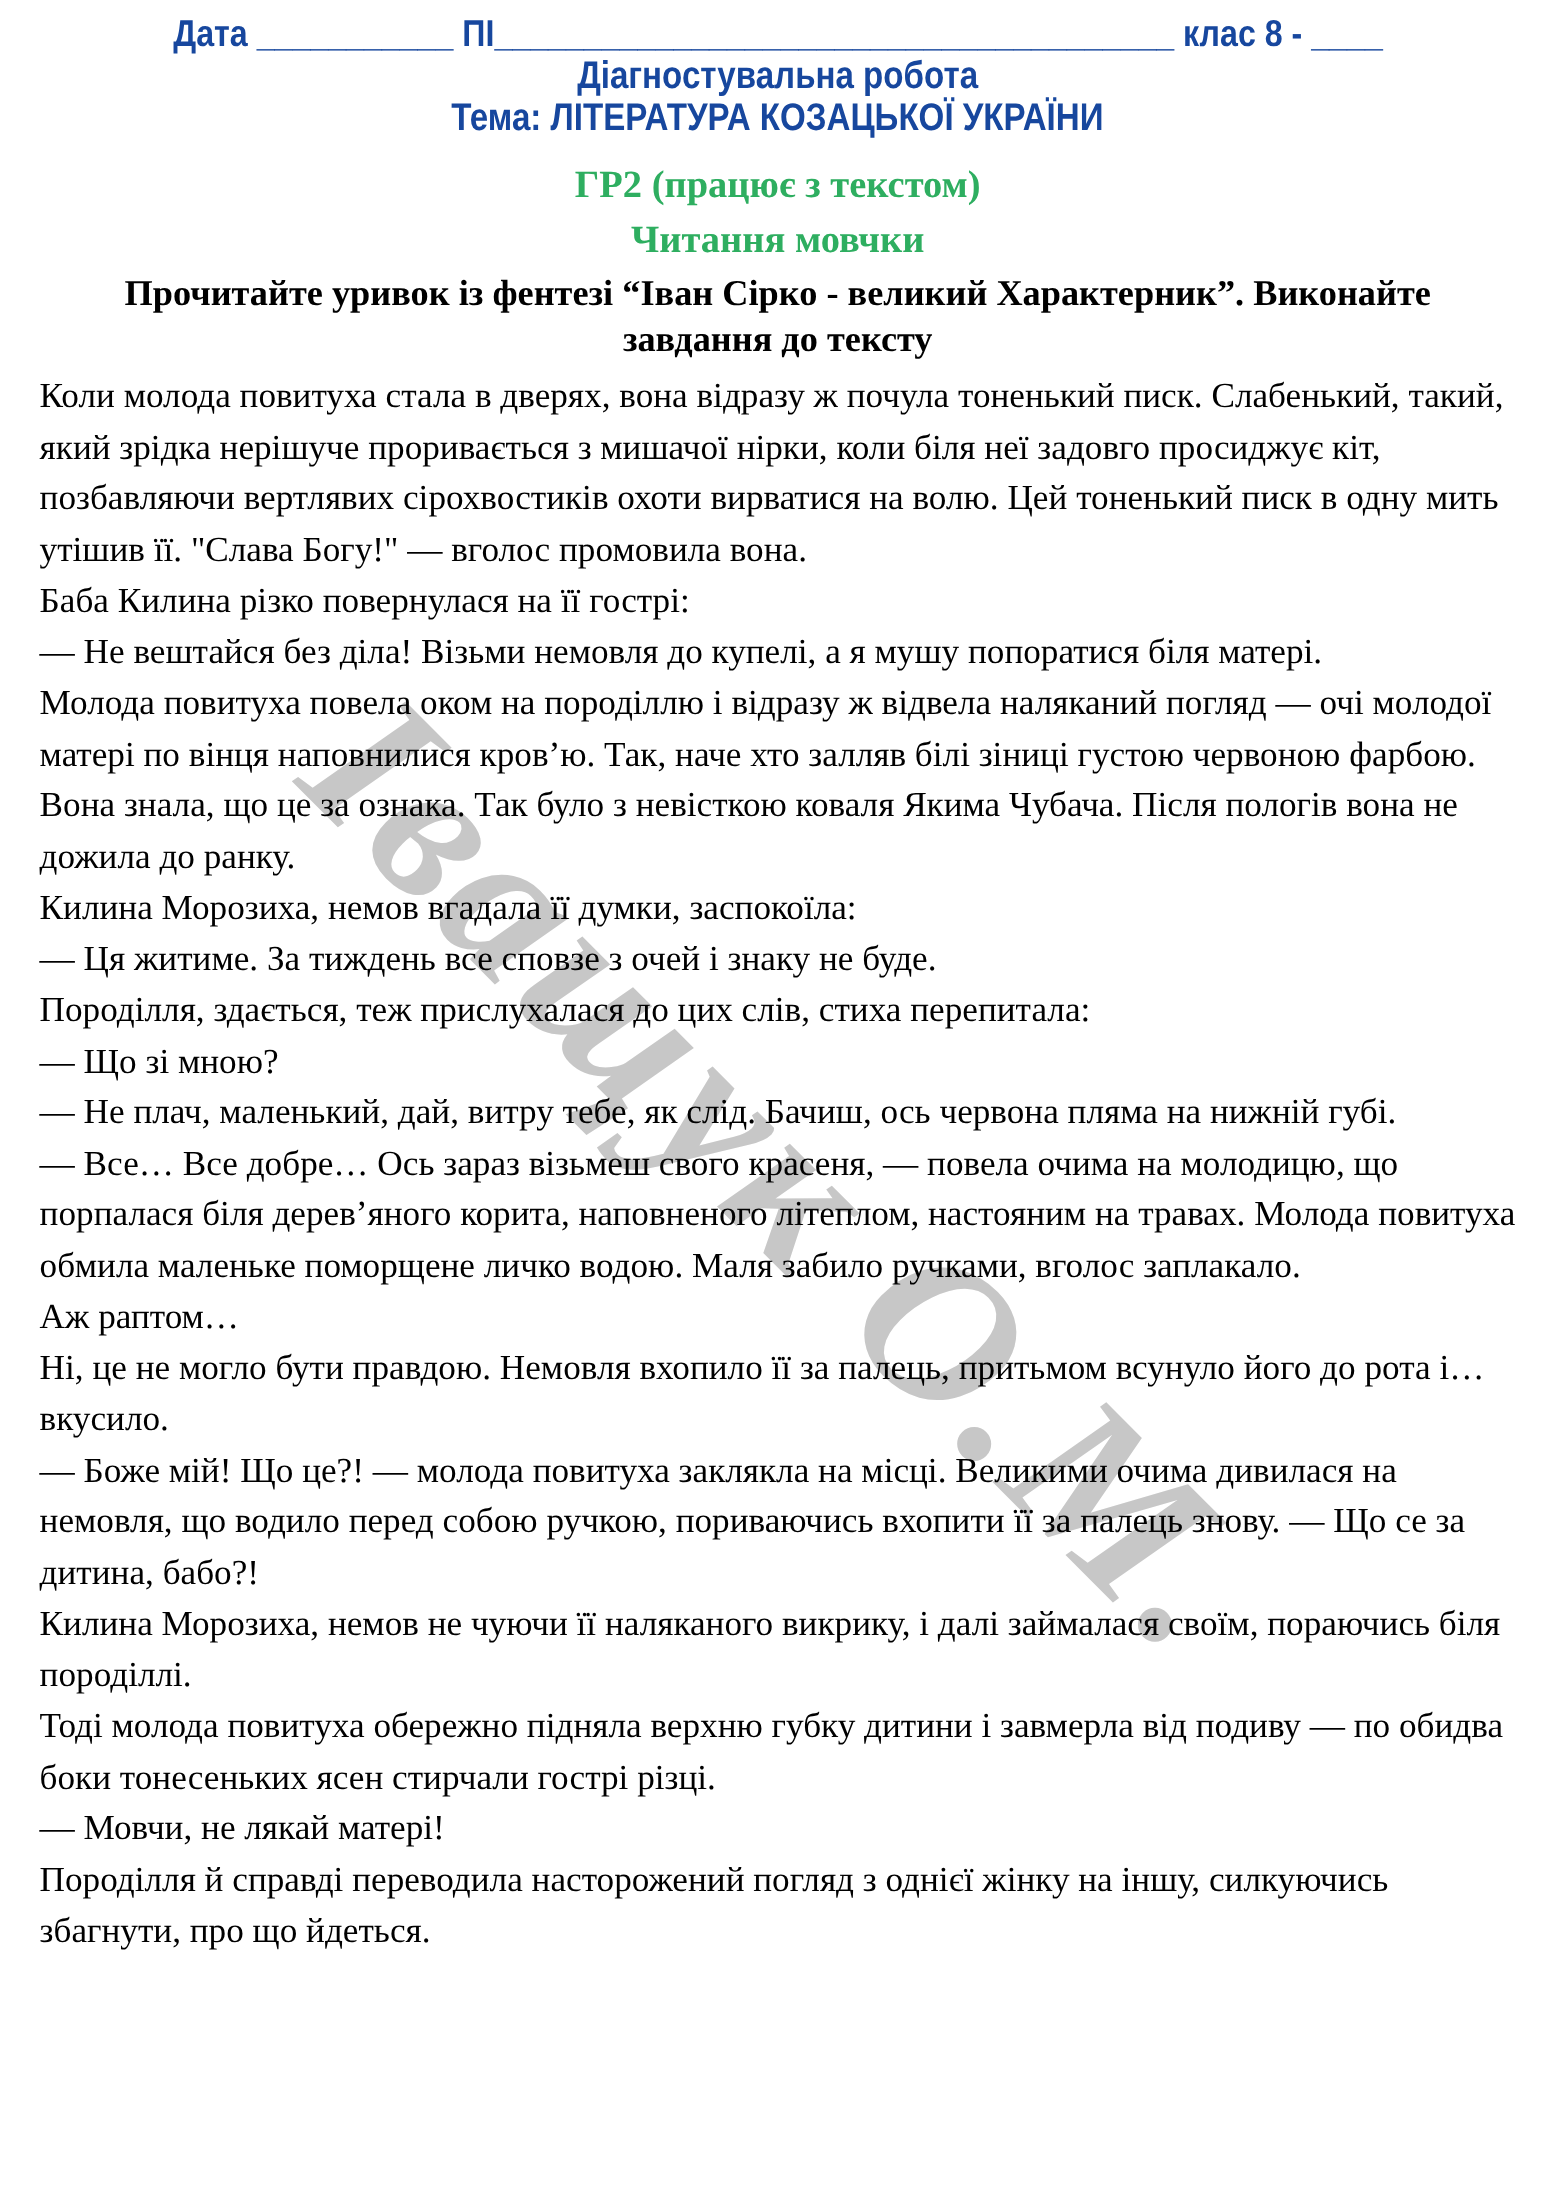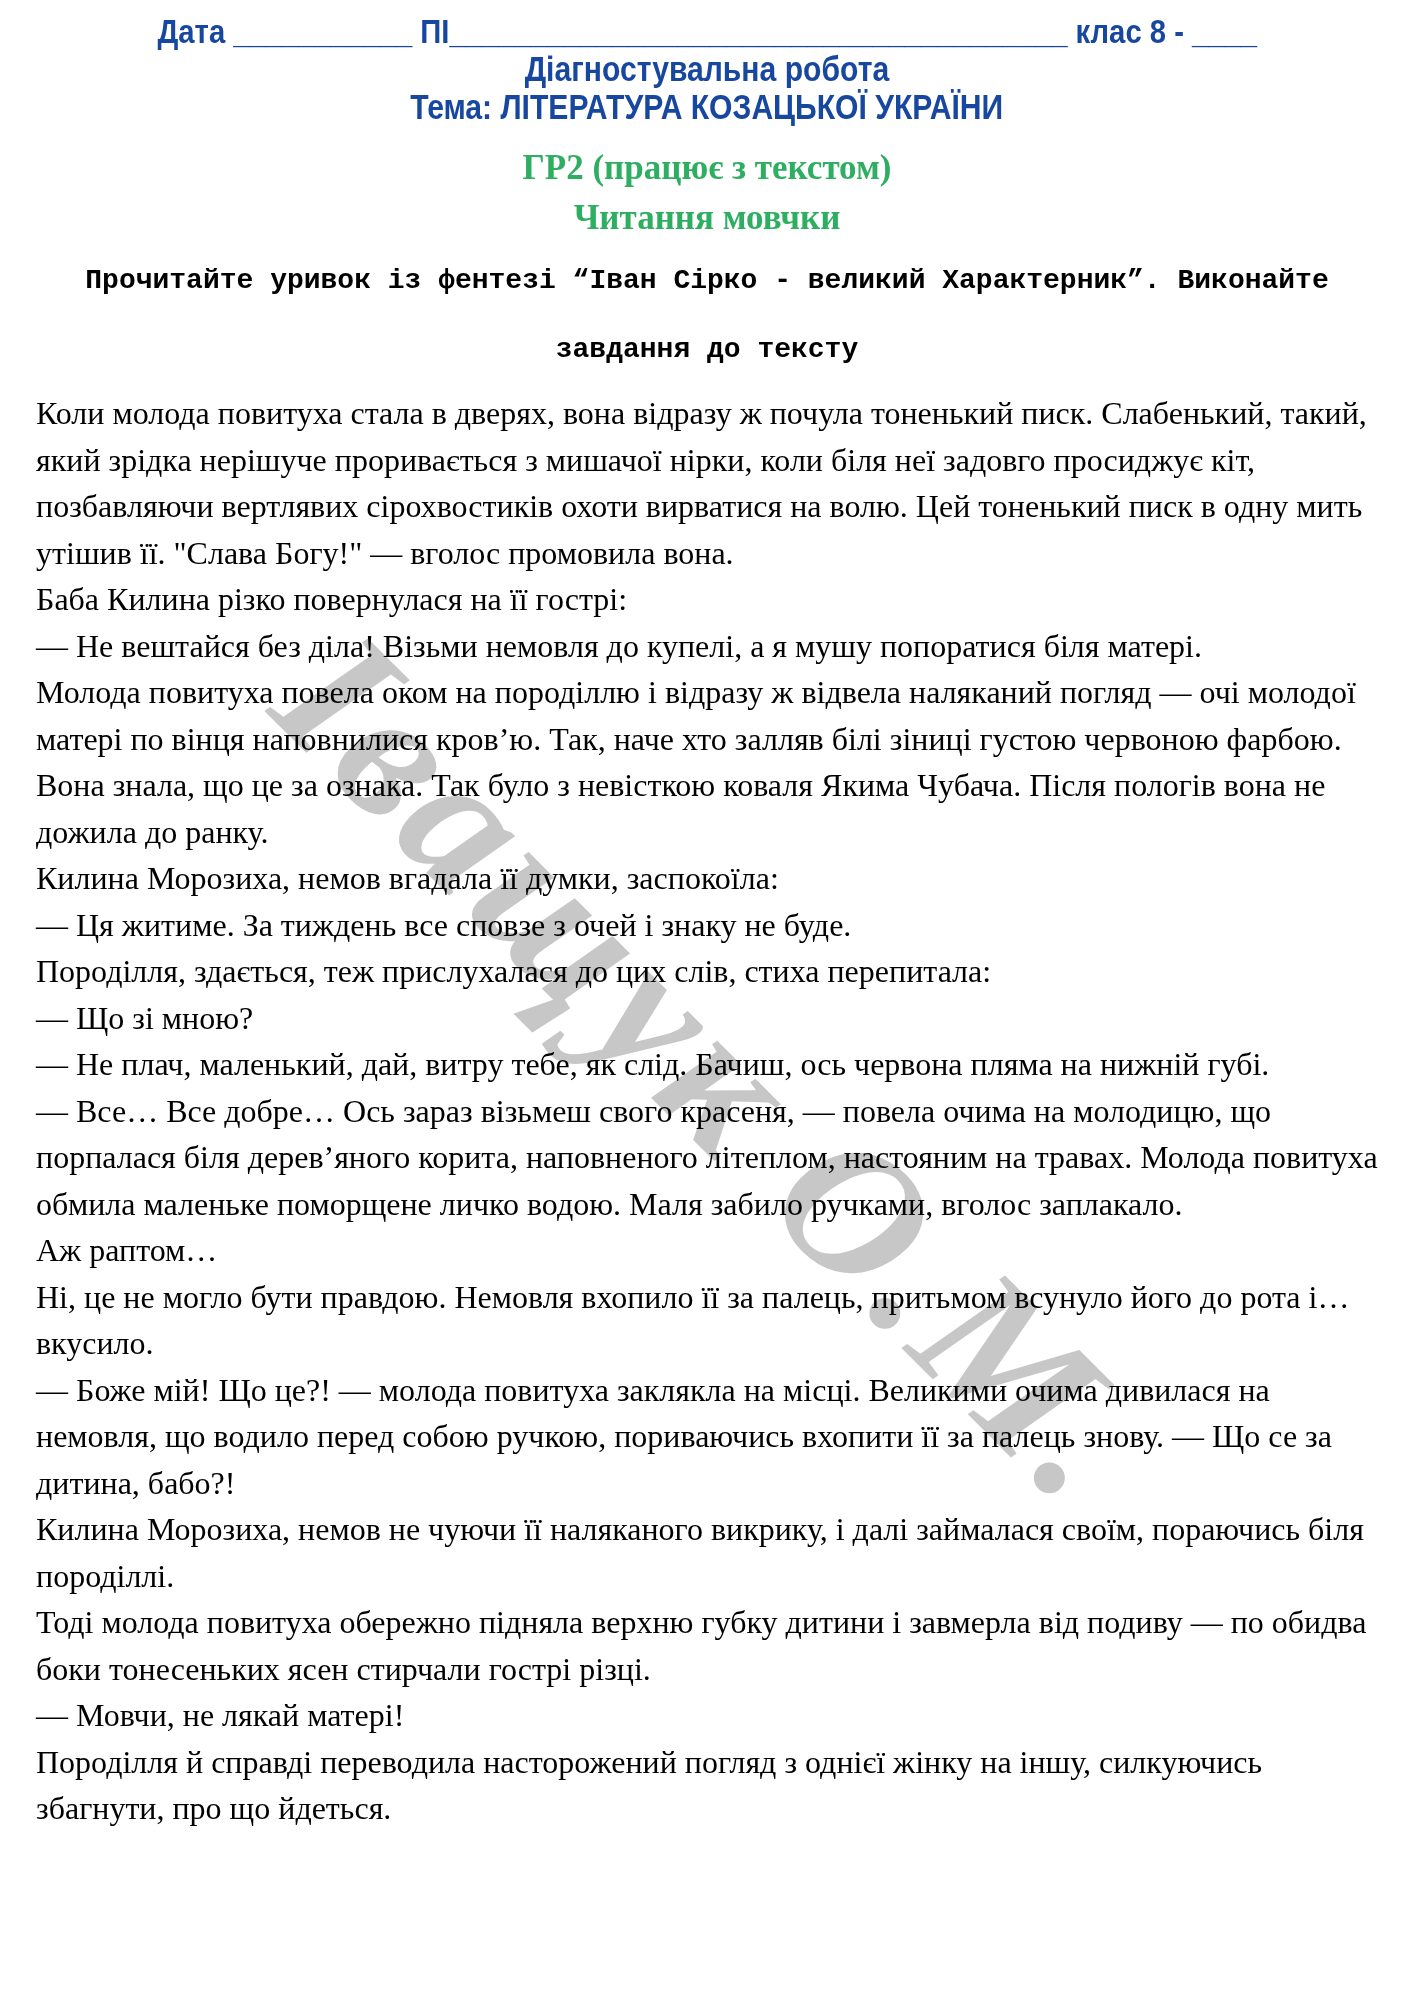--- a/index.html
+++ b/index.html
@@ -62,24 +62,24 @@
     font-family: "Liberation Serif", serif;
     font-weight: bold;
     font-size: 35px;
     line-height: 40px;
   }
   .green-h.first { margin-top: 22px; }
   .green-h.second { margin-top: 10px; }
   .instruction {
     margin: 8px 28px 6px 28px;
     text-align: center;
-    font-family: Liberation Mono, monospace;
+    font-family: Liberation Serif, serif;
     font-weight: bold;
-    font-size: 28px;
-    line-height: 69px;
+    font-size: 33px;
+    line-height: 42px;
     color: #000000;
   }
   .instruction .iline { display: block; }
   .passage {
     margin: 6px 36px 0 36px;
     font-family: "Liberation Serif", serif;
     font-size: 32px;
     line-height: 46.5px;
     text-align: left;
     color: #000000;

